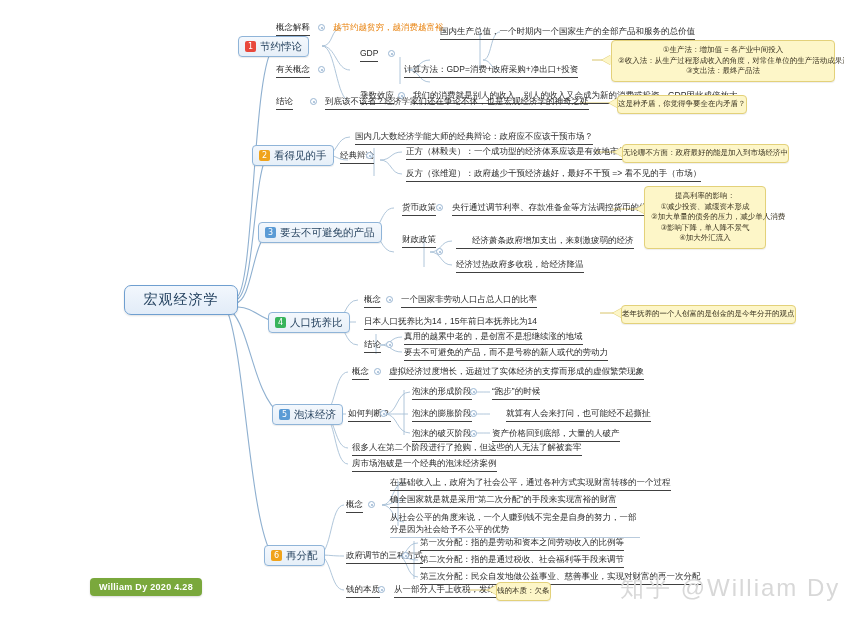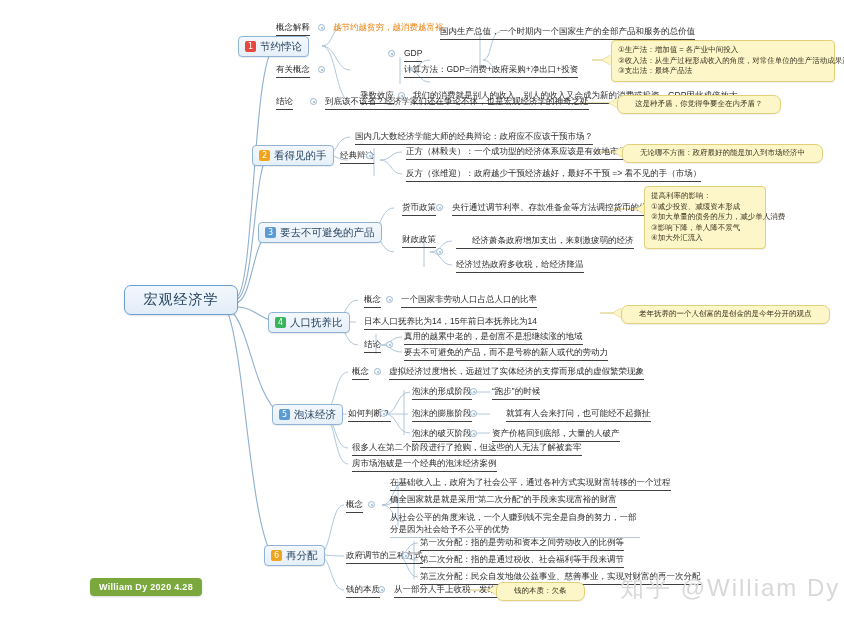--- a/index.html
+++ b/index.html
@@ -77,22 +77,22 @@
     box-sizing:border-box;
     background:#fdf6c8;
     border:1px solid #e3d17a;
     border-radius:4px;
     font-size:7.5px;
     color:#3a3320;
     line-height:10.5px;
     padding:4px 6px;
     box-shadow:0 1px 1px rgba(0,0,0,.07);
   }
-  .note .ln{white-space:nowrap;}
-  .note.pad2{padding:3px 17px;border-radius:7px;}
+  .note .ln{white-space:nowrap;text-align:center;}
+  .note.pad2{padding:3px 0;}
 
   
   .tail{
     position:absolute;width:0;height:0;
     border-top:5px solid transparent;
     border-bottom:5px solid transparent;
     border-right:9px solid #fdf6c8;
     filter:drop-shadow(-1px 0 0 #e3d17a);
   }
 
@@ -208,21 +208,21 @@
     <span>节约悖论</span>
   </div>
 
   <div class="t u" style="left:276px;top:22px;">概念解释</div>
   <div class="dot" style="left:318px;top:24px;"></div>
   <div class="t orange" style="left:333px;top:22px;">越节约越贫穷，越消费越富裕</div>
 
   <div class="t u" style="left:276px;top:64px;">有关概念</div>
   <div class="dot" style="left:318px;top:66px;"></div>
 
-  <div class="t u" style="left:360px;top:48px;margin-left:44px;">GDP</div>
+  <div class="t u" style="left:360px;top:48px;">GDP</div>
   <div class="dot" style="left:388px;top:50px;"></div>
   <div class="t u" style="left:404px;top:26px;margin-left:36px;">国内生产总值，一个时期内一个国家生产的全部产品和服务的总价值</div>
   <div class="t u" style="left:404px;top:64px;">计算方法：GDP=消费+政府采购+净出口+投资</div>
 
   <div class="t u" style="left:360px;top:90px;">乘数效应</div>
   <div class="dot" style="left:398px;top:92px;"></div>
   <div class="t u" style="left:413px;top:90px;">我们的消费就是别人的收入，别人的收入又会成为新的消费或投资，GDP因此成倍放大</div>
 
   <div class="t u" style="left:276px;top:96px;">结论</div>
   <div class="dot" style="left:310px;top:98px;"></div>

